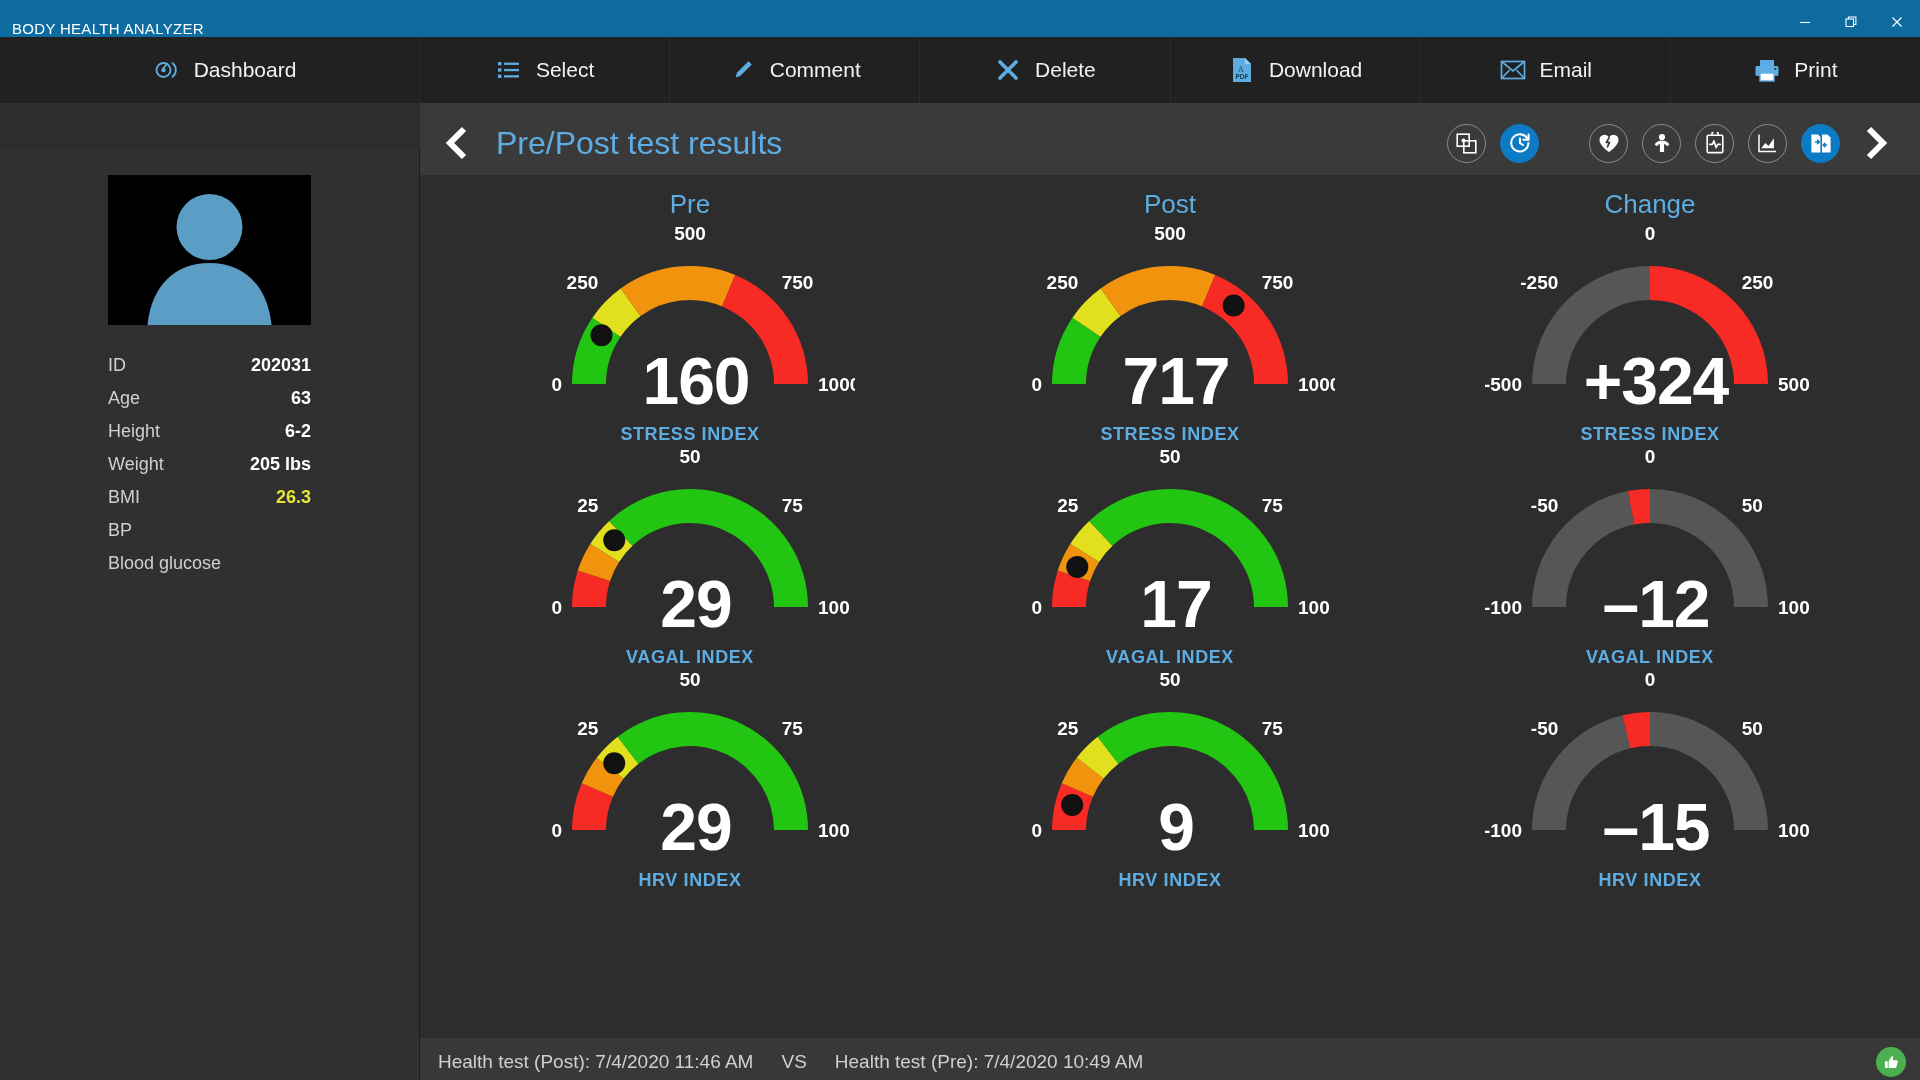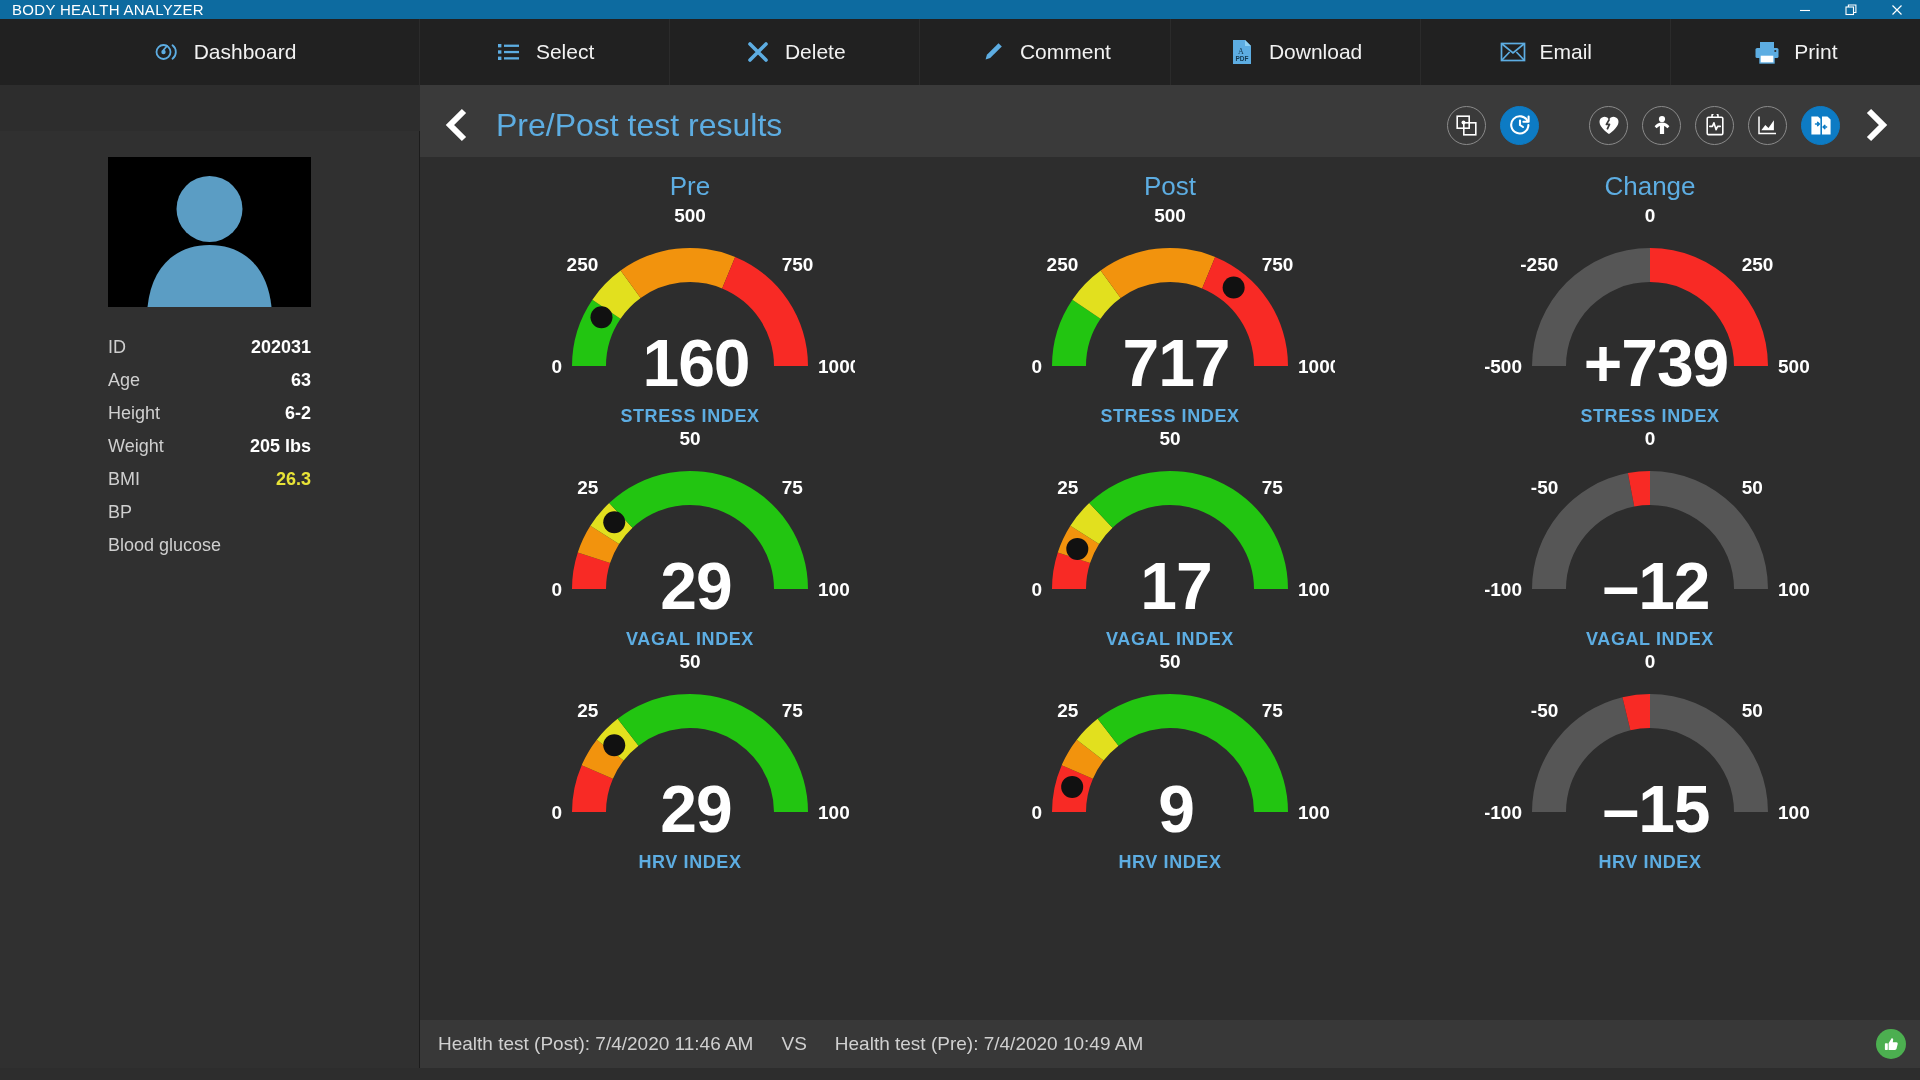--- a/index.html
+++ b/index.html
@@ -5,22 +5,22 @@
   * { box-sizing: border-box; margin: 0; padding: 0; }
   html, body {
     width: 1920px; height: 1080px;
     background: #2d2d2d;
     font-family: "Liberation Sans", sans-serif;
     overflow: hidden;
   }
 
   
   #titlebar {
-    height: 19px; background: #0d6ba0;
-    display: flex; align-items: center;
+    height: 37px; background: #0d6ba0;
+    display: flex; align-items: flex-end;
     position: relative;
   }
   #titlebar .app-title {
     color: #ffffff; font-size: 15px; letter-spacing: .3px;
     padding-left: 12px;
   }
   #winbtns { margin-left: auto; display: flex; height: 31px; }
   #winbtns .wb {
     width: 46px; height: 31px; display: flex;
     align-items: center; justify-content: center;
@@ -204,33 +204,33 @@
             <rect x="7" y="17.2" width="15" height="2.3"></rect>
         </g>
       </svg>
     </span>
     <span>Select</span>
   </div>
 
   <div class="tb-item">
     <span class="tb-icon">
       <svg width="24" height="24" viewBox="0 0 24 24">
+        <path d="M17.5 3.2l3.3 3.3L9.2 18.1l-4.6 1.3 1.3-4.6z" fill="#5dade2"></path>
+      </svg>
+    </span>
+    <span>Comment</span>
+  </div>
+
+  <div class="tb-item">
+    <span class="tb-icon">
+      <svg width="24" height="24" viewBox="0 0 24 24">
         <path d="M4 4l16 16M20 4L4 20" stroke="#5dade2" stroke-width="3.6" stroke-linecap="round"></path>
       </svg>
     </span>
     <span>Delete</span>
-  </div>
-
-  <div class="tb-item">
-    <span class="tb-icon">
-      <svg width="24" height="24" viewBox="0 0 24 24">
-        <path d="M17.5 3.2l3.3 3.3L9.2 18.1l-4.6 1.3 1.3-4.6z" fill="#5dade2"></path>
-      </svg>
-    </span>
-    <span>Comment</span>
   </div>
 
   <div class="tb-item">
     <span class="tb-icon">
       <svg width="22" height="26" viewBox="0 0 22 26">
         <path d="M2 1h12l6 6v18H2z" fill="#5dade2"></path>
         <path d="M14 1v6h6" fill="#8fd0f2"></path>
         <text x="11" y="22" font-size="6.5" fill="#12384f" text-anchor="middle" font-family="Liberation Sans, sans-serif" font-weight="bold">PDF</text>
         <text x="10" y="15" font-size="8" fill="#12384f" text-anchor="middle" font-family="Liberation Serif, serif">A</text>
       </svg>
@@ -430,21 +430,21 @@
                 <path d="M 47 161.99999999999997 A 118 118 0 0 1 165 44
           L 165 78 A 84 84 0 0 0 81 162 Z" fill="#565656"></path>
                 <path d="M 165 44 A 118 118 0 0 1 283 162
           L 249 162 A 84 84 0 0 0 165 78 Z" fill="#f82a25"></path>
                 <text x="37" y="168.99999999999997" text-anchor="end" class="tick-text">-500</text>
                 <text x="73.31875913286811" y="66.59083707151025" text-anchor="end" class="tick-text">-250</text>
                 <text x="165" y="18" text-anchor="middle" class="tick-text">0</text>
                 <text x="256.6812408671319" y="66.59083707151026" text-anchor="start" class="tick-text">250</text>
                 <text x="293" y="169" text-anchor="start" class="tick-text">500</text>
               </svg>
-              <div class="gauge-value">+739</div>
+              <div class="gauge-value">+324</div>
             </div>
             <div class="gauge-caption">STRESS INDEX</div>
           </div>
         </div>
       <div class="gauge-row">
           <div class="gauge-cell">
             <div class="gauge-wrap">
               <svg width="330" height="200" viewBox="0 0 330 200">
                 <path d="M 47 161.99999999999997 A 118 118 0 0 1 52.775331077171884 125.53599466375618
           L 85.11125263120711 136.04257247250442 A 84 84 0 0 0 81 162 Z" fill="#f82a25"></path>

